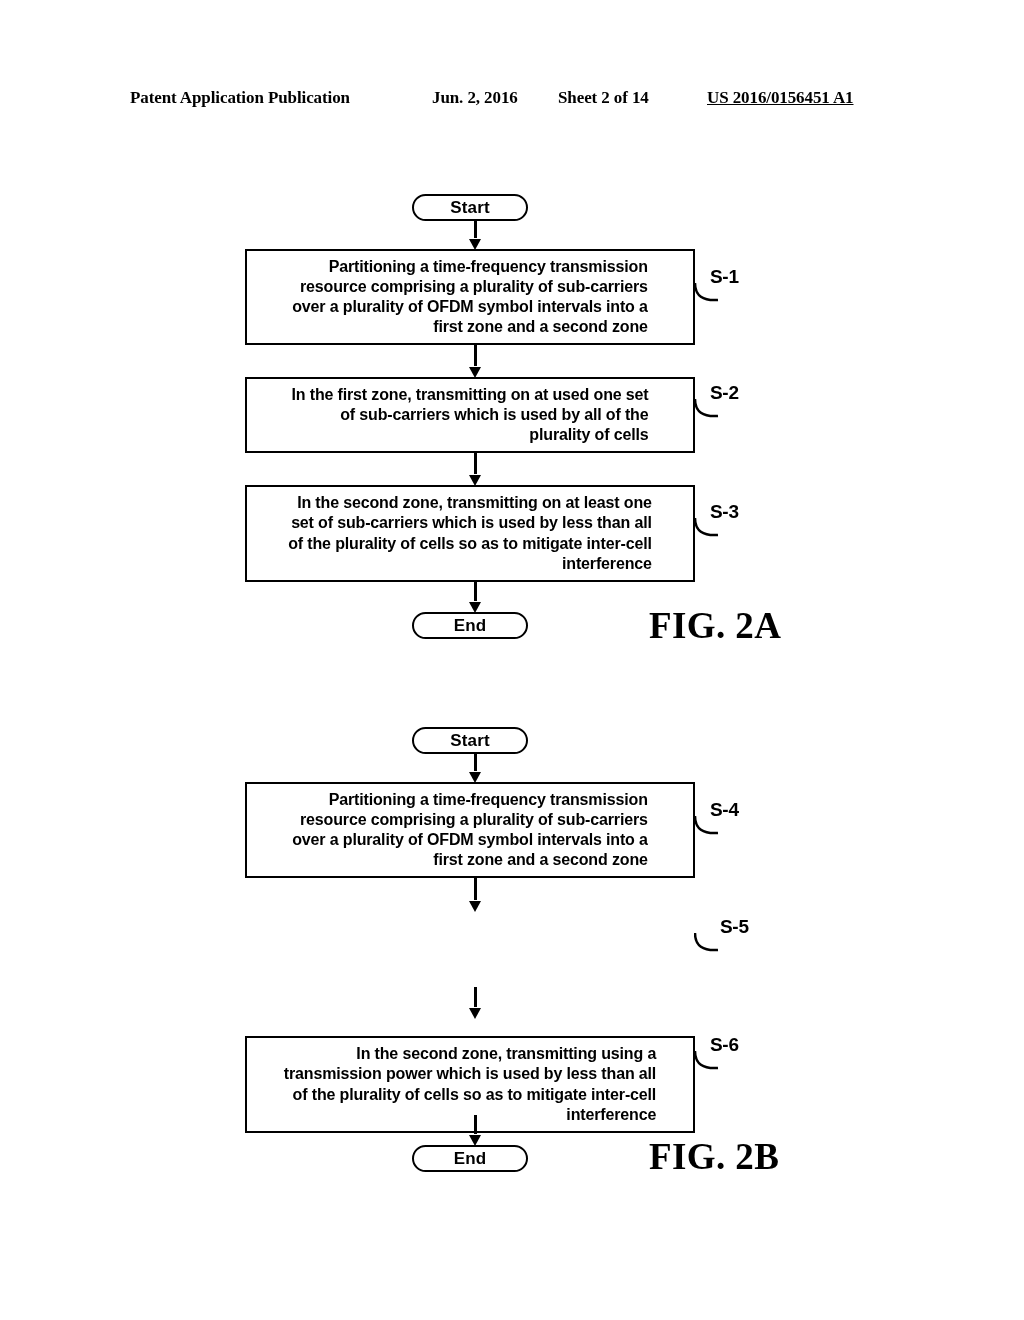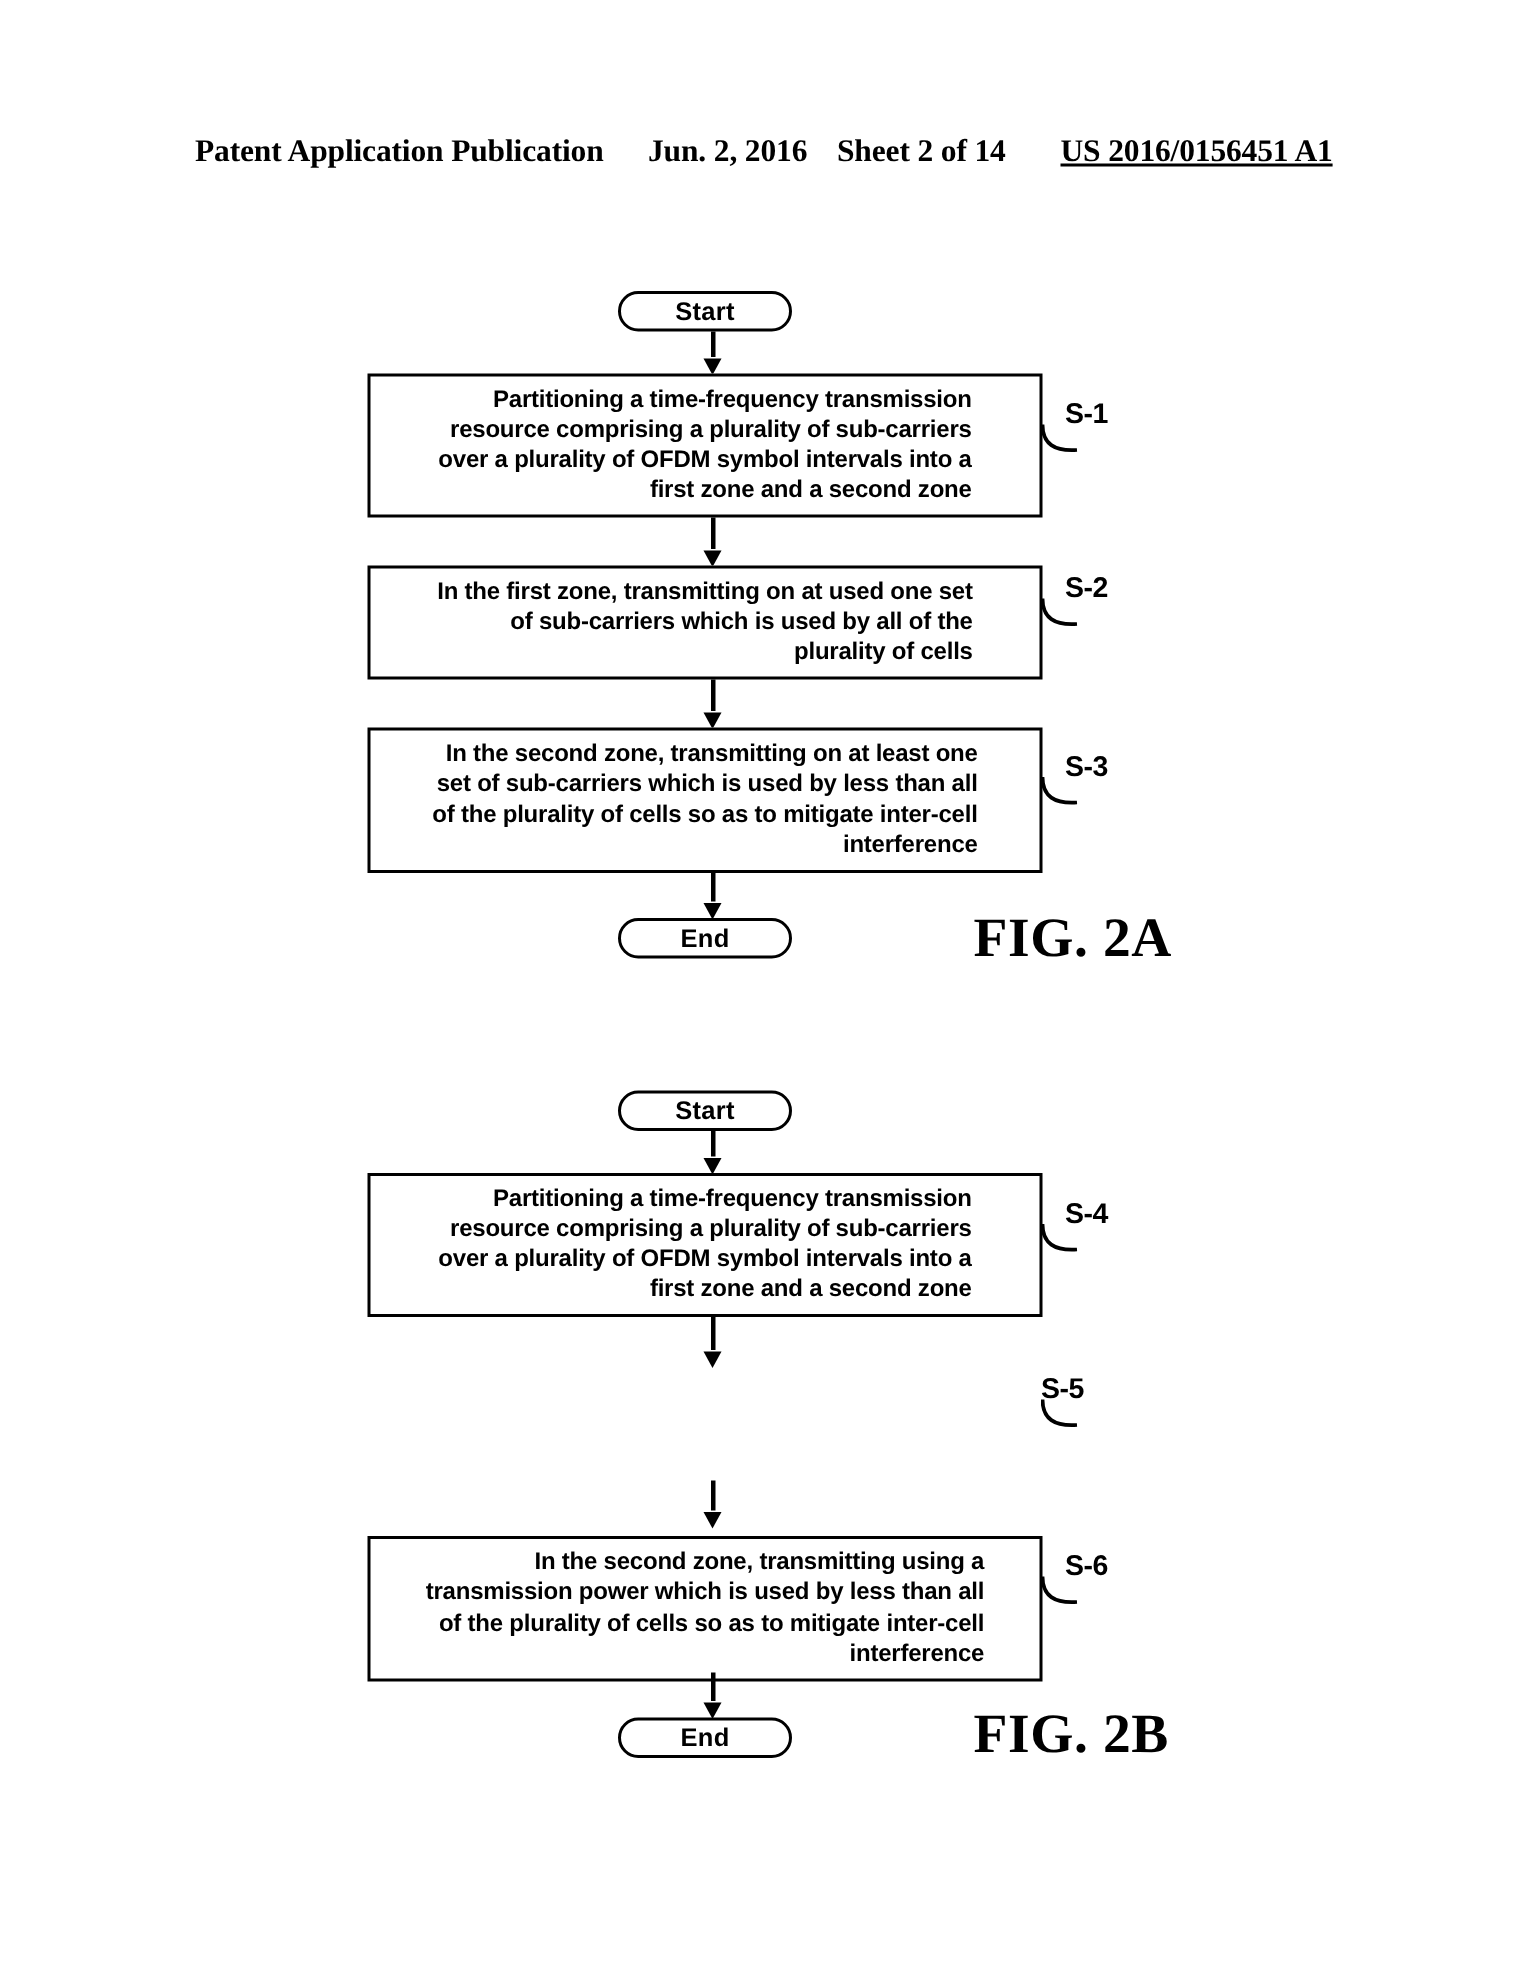--- a/index.html
+++ b/index.html
@@ -23,21 +23,21 @@
     position: absolute;
     top: 88px;
     left: 0;
     width: 858px;
     height: 26px;
     display: flex;
     flex-direction: row;
     align-items: baseline;
     font-family: "Liberation Serif", serif;
     font-weight: bold;
-    font-size: 21px;
+    font-size: 17px;
     letter-spacing: -0.1px;
     white-space: nowrap;
   }
   .hdr-pub    { position: absolute; left: 130px; }
   .hdr-date   { position: absolute; left: 432px; }
   .hdr-sheet  { position: absolute; left: 558px; }
   .hdr-number { position: absolute; left: 707px; text-decoration: underline; }
 
   
   .figure {
@@ -95,21 +95,21 @@
     white-space: pre-line;
   }
 
   
   #fig2a-box-1 { top: 69px;  height: 96px; }
   #fig2a-box-2 { top: 197px; height: 76px; }
   #fig2a-box-3 { top: 305px; height: 97px; }
 
   #fig2b-box-1 { top: 69px;  height: 96px; }
   #fig2b-box-2 { top: 198px; height: 76px; }
-  #fig2b-box-3 { top: 311px; height: 97px; }
+  #fig2b-box-3 { top: 323px; height: 97px; }
 
   
   .connector {
     position: absolute;
     left: 468px;
     width: 14px;
   }
   .connector .stem {
     position: absolute;
     left: 6px;
@@ -254,21 +254,21 @@
   <span class="step-label" style="left:710px; top:86px;">S-4</span>
 
   <div class="connector" style="top:165px; height:33px;">
     <div class="stem" style="height:22px;"></div>
     <div class="head"></div>
   </div>
 
   <svg class="step-leader" style="left:694px; top:219px;" viewBox="0 0 26 24">
     <path d="M 1 1 C 1 14, 9 19, 24 18" fill="none" stroke="#000" stroke-width="2.5"></path>
   </svg>
-  <span class="step-label" style="left:694px; top:203px;">S-5</span>
+  <span class="step-label" style="left:720px; top:203px;">S-5</span>
 
   <div class="connector" style="top:274px; height:31px;">
     <div class="stem" style="height:20px;"></div>
     <div class="head"></div>
   </div>
 
   <div class="process" id="fig2b-box-3">
     <div class="ptext">In the second zone, transmitting using a
 transmission power which is used by less than all
 of the plurality of cells so as to mitigate inter-cell

